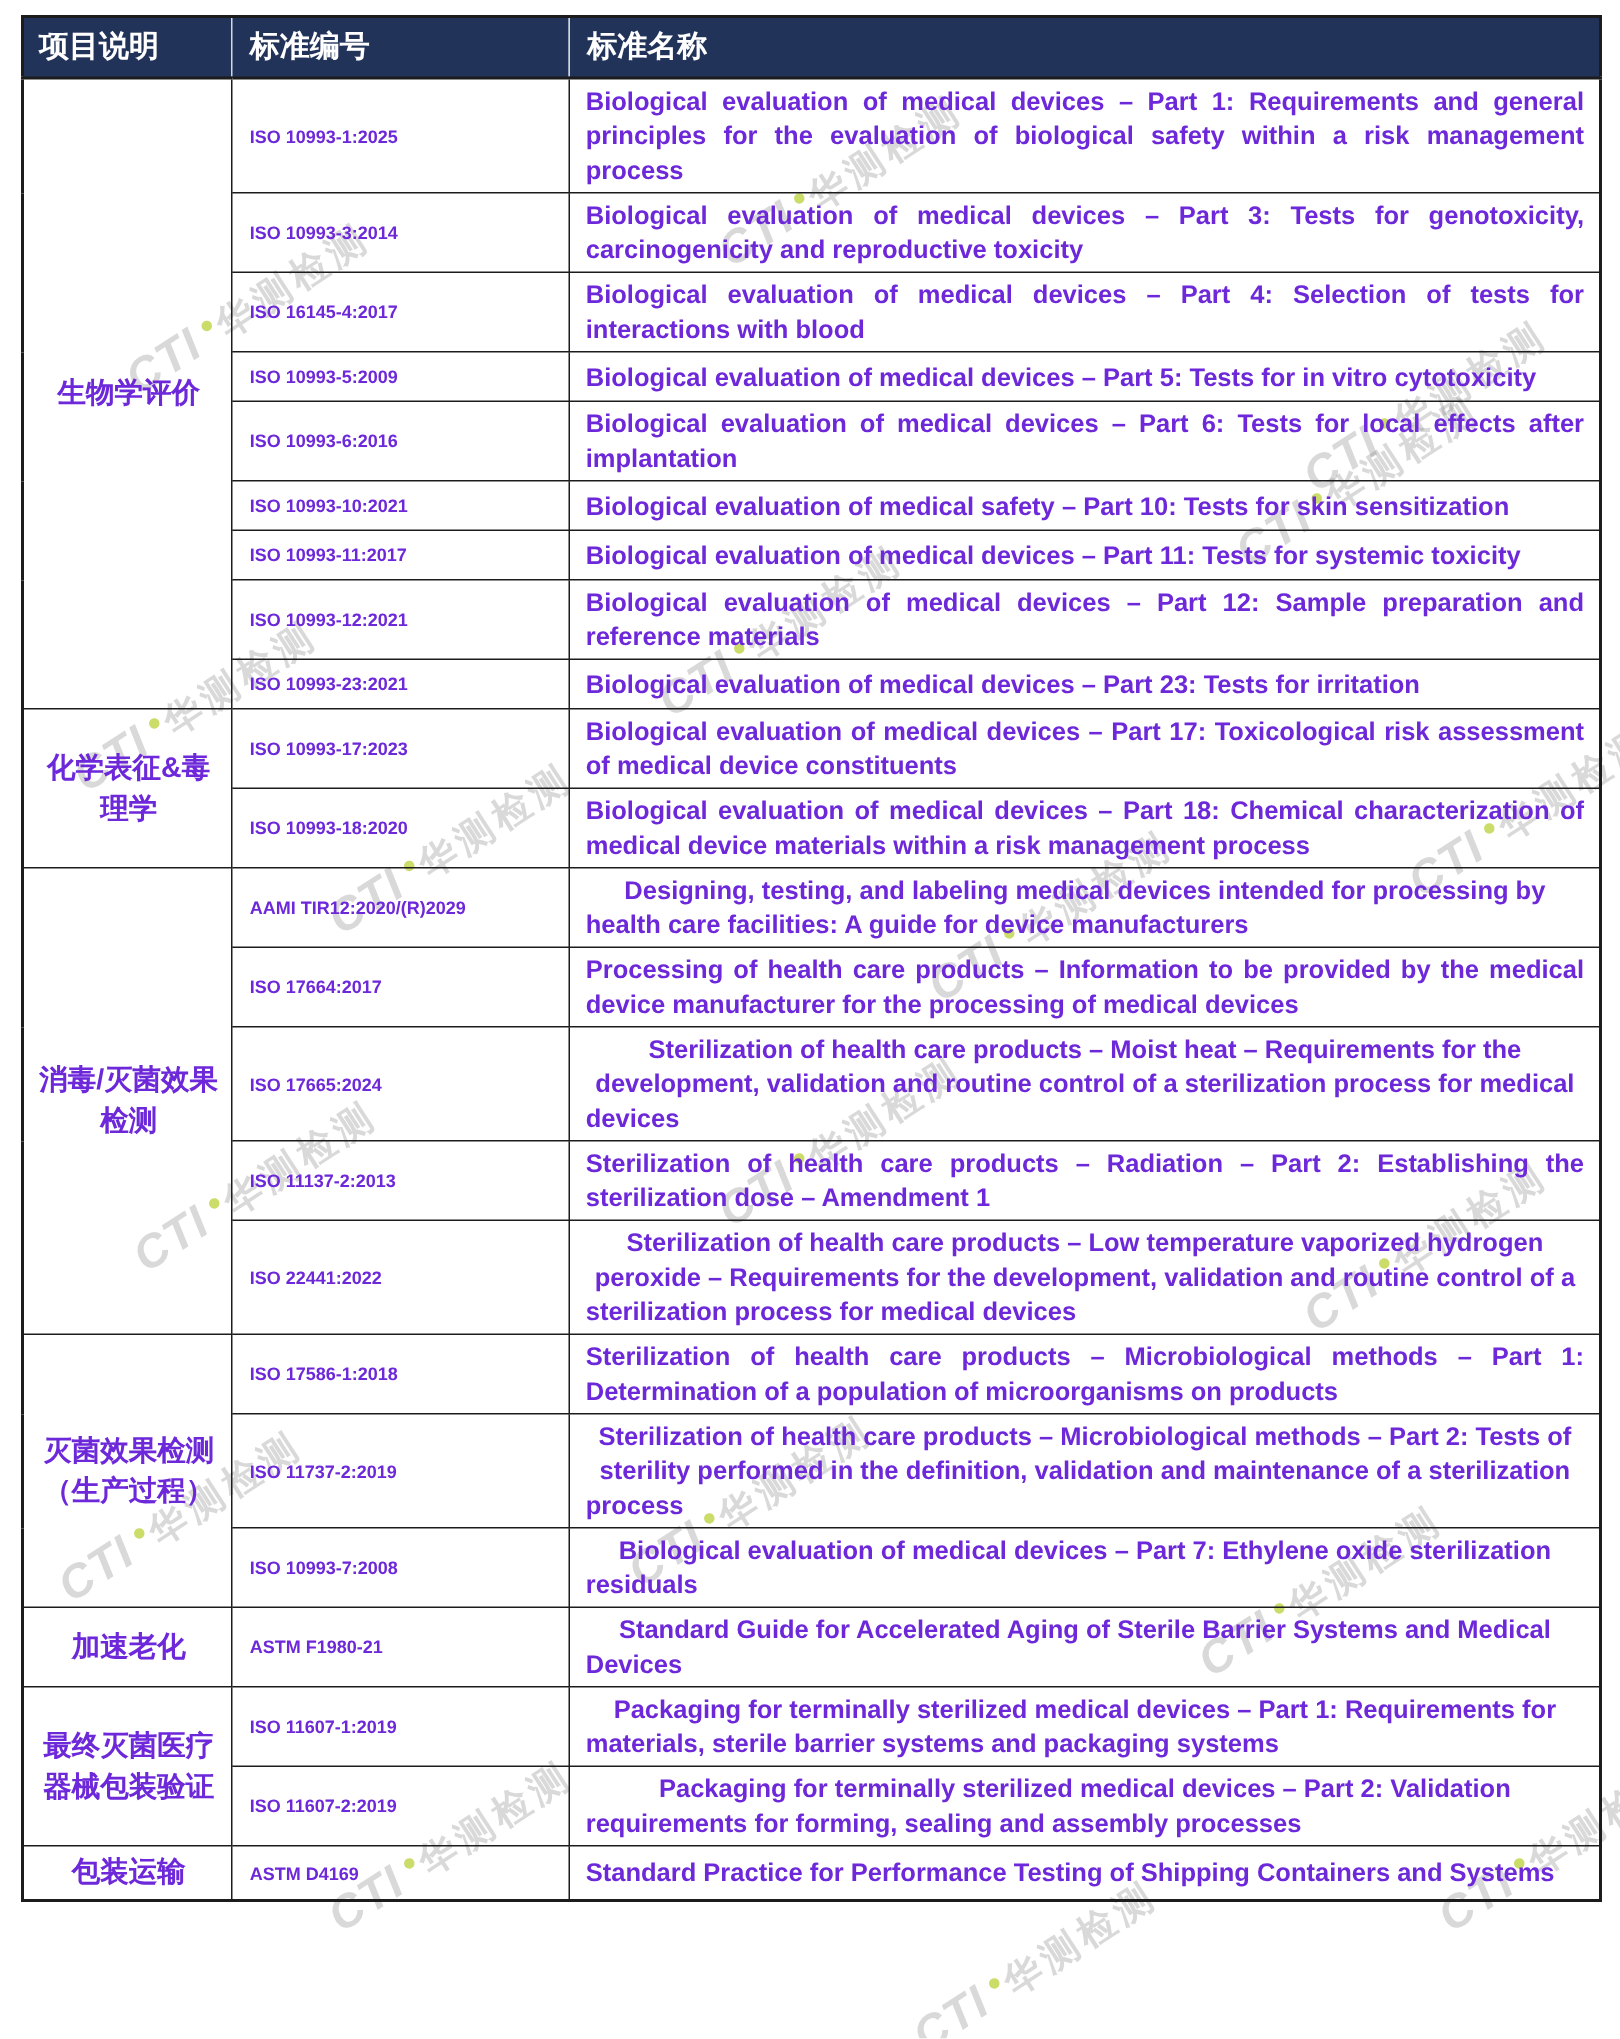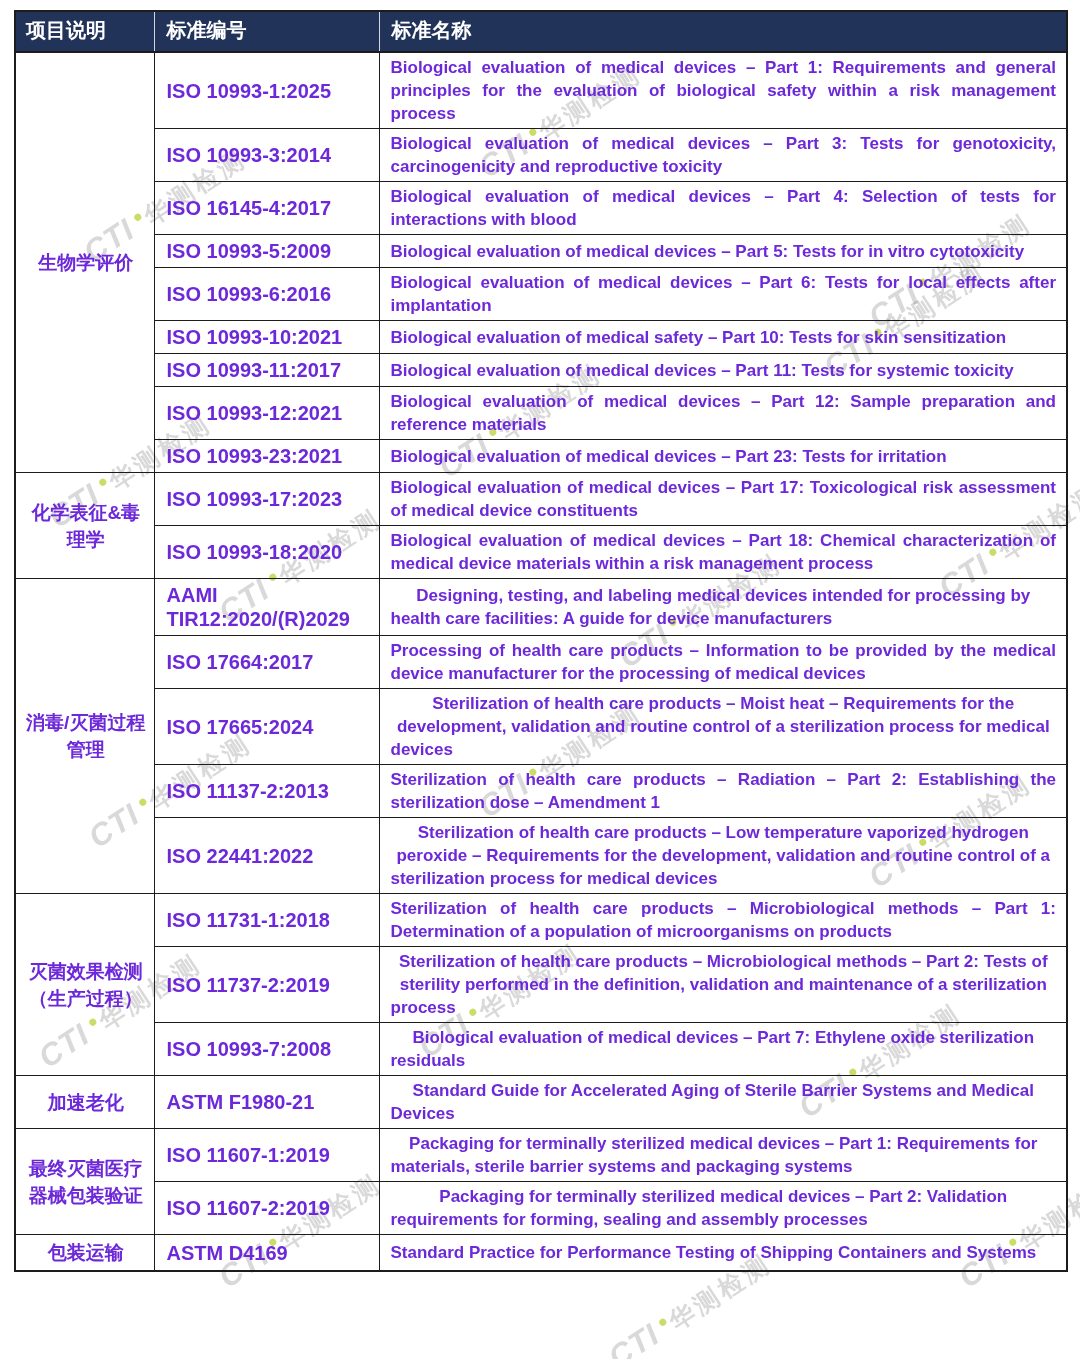--- a/index.html
+++ b/index.html
@@ -45,21 +45,21 @@
     color:#6d28d9;
     vertical-align:middle;
     background:transparent;
   }
   td.cat{
     font-weight:bold;font-size:19px;line-height:27px;
     padding:4px 8px 4px 10px;
     text-align:center;
   }
   td.code{
-    font-weight:bold;font-size:20px;line-height:24px;
+    font-weight:bold;font-size:12px;line-height:24px;
     padding:4px 6px 4px 12px;
     overflow-wrap:anywhere;
   }
   td.name{
     font-weight:bold;font-size:17px;line-height:23px;
     padding:3px 10px 3px 11px;
     text-align:justify;text-align-last:left;
   }
   td.name.nojust{text-align:center;}
 </style>
@@ -142,21 +142,21 @@
         <tr>
           <td class="cat" rowspan="2">化学表征&amp;毒理学</td>
           <td class="code">ISO 10993-17:2023</td>
           <td class="name">Biological evaluation of medical devices – Part 17: Toxicological risk assessment of medical device constituents</td>
         </tr>
         <tr>
           <td class="code">ISO 10993-18:2020</td>
           <td class="name">Biological evaluation of medical devices – Part 18: Chemical characterization of medical device materials within a risk management process</td>
         </tr>
         <tr>
-          <td class="cat" rowspan="5">消毒/灭菌过程管理</td>
+          <td class="cat" rowspan="5">消毒/灭菌效果检测</td>
           <td class="code">AAMI TIR12:2020/(R)2029</td>
           <td class="name nojust">Designing, testing, and labeling medical devices intended for processing by health care facilities: A guide for device manufacturers</td>
         </tr>
         <tr>
           <td class="code">ISO 17664:2017</td>
           <td class="name">Processing of health care products – Information to be provided by the medical device manufacturer for the processing of medical devices</td>
         </tr>
         <tr>
           <td class="code">ISO 17665:2024</td>
           <td class="name nojust">Sterilization of health care products – Moist heat – Requirements for the development, validation and routine control of a sterilization process for medical devices</td>
@@ -164,21 +164,21 @@
         <tr>
           <td class="code">ISO 11137-2:2013</td>
           <td class="name">Sterilization of health care products – Radiation – Part 2: Establishing the sterilization dose – Amendment 1</td>
         </tr>
         <tr>
           <td class="code">ISO 22441:2022</td>
           <td class="name nojust">Sterilization of health care products – Low temperature vaporized hydrogen peroxide – Requirements for the development, validation and routine control of a sterilization process for medical devices</td>
         </tr>
         <tr>
           <td class="cat" rowspan="3">灭菌效果检测（生产过程）</td>
-          <td class="code">ISO 11731-1:2018</td>
+          <td class="code">ISO 17586-1:2018</td>
           <td class="name">Sterilization of health care products – Microbiological methods – Part 1: Determination of a population of microorganisms on products</td>
         </tr>
         <tr>
           <td class="code">ISO 11737-2:2019</td>
           <td class="name nojust">Sterilization of health care products – Microbiological methods – Part 2: Tests of sterility performed in the definition, validation and maintenance of a sterilization process</td>
         </tr>
         <tr>
           <td class="code">ISO 10993-7:2008</td>
           <td class="name nojust">Biological evaluation of medical devices – Part 7: Ethylene oxide sterilization residuals</td>
         </tr>

